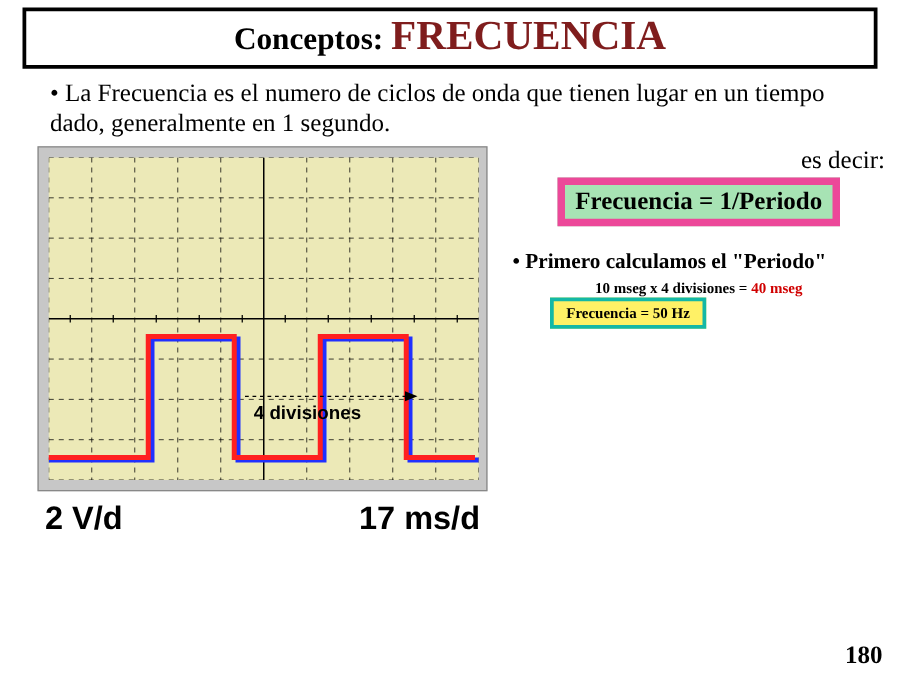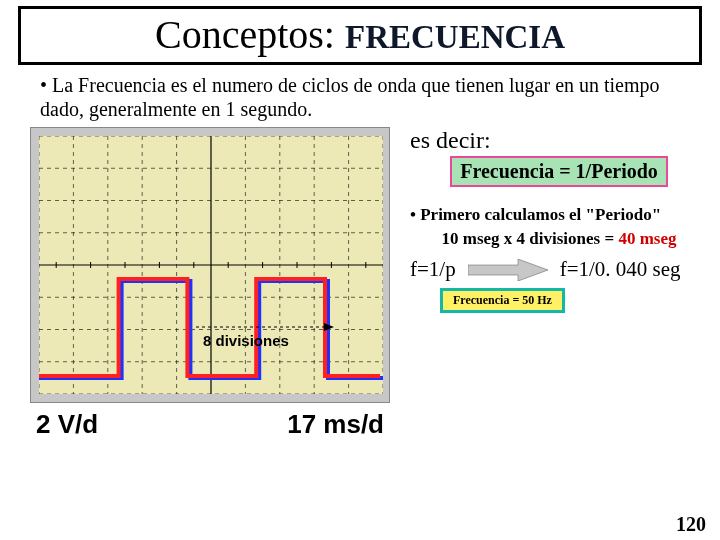--- a/index.html
+++ b/index.html
@@ -13,28 +13,28 @@
   }
   *, *::before, *::after { box-sizing: inherit; }
 
   .title-box {
     border: 3px solid #000;
     margin: 6px 18px 8px 18px;
     text-align: center;
     padding: 2px 0 4px 0;
   }
   .title-box .t1 {
-    font-size: 40px;
-    font-weight: normal;
+    font-size: 25px;
+    font-weight: bold;
     display: inline;
   }
   .title-box .t2 {
     font-size: 33px;
     font-weight: bold;
-    color: #0f172a;
+    color: #7f1d1d;
     display: inline;
   }
 
   .intro {
     margin: 4px 40px 6px 40px;
     font-size: 20px;
     line-height: 1.2;
   }
 
   .row {
@@ -87,26 +87,26 @@
     width: 360px;
     margin-top: 6px;
     font-family: Arial, sans-serif;
     font-weight: bold;
     font-size: 26px;
     padding: 0 6px;
     gap: 16px;
   }
 
   .es-decir {
-    text-align: left;
-    font-size: 24px;
+    text-align: right;
+    font-size: 20px;
     margin-bottom: 2px;
   }
   .formula-box {
-    border: 2px solid #ec4899;
+    border: 6px solid #ec4899;
     background: #a7e3b4;
     font-size: 20px;
     font-weight: bold;
     padding: 2px 8px;
     display: inline-block;
     margin-bottom: 10px;
   }
   .bullet {
     font-size: 17px;
     font-weight: bold;
@@ -114,21 +114,21 @@
   }
   .periodo-h {
     text-align: center;
     text-decoration: underline;
     font-size: 17px;
     font-weight: bold;
     margin-top: 6px;
   }
   .periodo-calc {
     text-align: center;
-    font-size: 17px;
+    font-size: 12px;
     font-weight: bold;
     margin-top: 4px;
   }
   .red { color: #d00000; }
 
   .f-row {
     display: flex;
     align-items: center;
     gap: 12px;
     margin: 8px 0 6px 0;
@@ -211,42 +211,35 @@
 
           <g id="wave">
               <path d="M0.0,241.9 L82.6,241.9 L82.6,145.1 L151.4,145.1 L151.4,241.9 L220.2,241.9 L220.2,145.1 L289.0,145.1 L289.0,241.9 L344.0,241.9 " fill="none" stroke="#2030ff" stroke-width="4"></path>
               <path d="M0.0,241.9 L82.6,241.9 L82.6,145.1 L151.4,145.1 L151.4,241.9 L220.2,241.9 L220.2,145.1 L289.0,145.1 L289.0,241.9 L344.0,241.9 " fill="none" stroke="#ff2020" stroke-width="4" transform="translate(-3,-2)"></path>
             </g>
         </svg>
         <svg class="scope-arrow" viewBox="0 0 150 12">
           <line x1="2" y1="6" x2="130" y2="6" stroke="#000" stroke-width="1" stroke-dasharray="3,3"></line>
           <polygon points="130,2 140,6 130,10" fill="#000"></polygon>
         </svg>
-        <div class="scope-label">8 divisiones</div>
+        <div class="scope-label">4 divisiones</div>
       </div>
     </div>
     <div class="scope-footer">
       <span>2 V/d</span>
       <span>17 ms/d</span>
     </div>
   </div>
 
   <div class="right-col">
     <div class="es-decir">es decir:</div>
     <div style="text-align:center;">
       <div class="formula-box">Frecuencia = 1/Periodo</div>
     </div>
     <div class="bullet">• Primero calculamos el "Periodo"</div>
     <div class="periodo-calc">
       <span>10 mseg x 4 divisiones = </span><span class="red">40 mseg</span>
     </div>
-    <div class="f-row">
-      <span>f=1/p</span>
-      <svg class="arrow-svg" viewBox="0 0 80 22">
-        <polygon points="0,6 50,6 50,0 80,11 50,22 50,16 0,16" fill="#c7c7c7" stroke="#555" stroke-width="0.5"></polygon>
-      </svg>
-      <span>f=1/0. 040 seg</span>
-    </div>
     <div class="result-box">Frecuencia = 50 Hz</div>
   </div>
 </div>
 
-<div class="page-num">120</div>
+<div class="page-num">180</div>
 
 </body></html>

